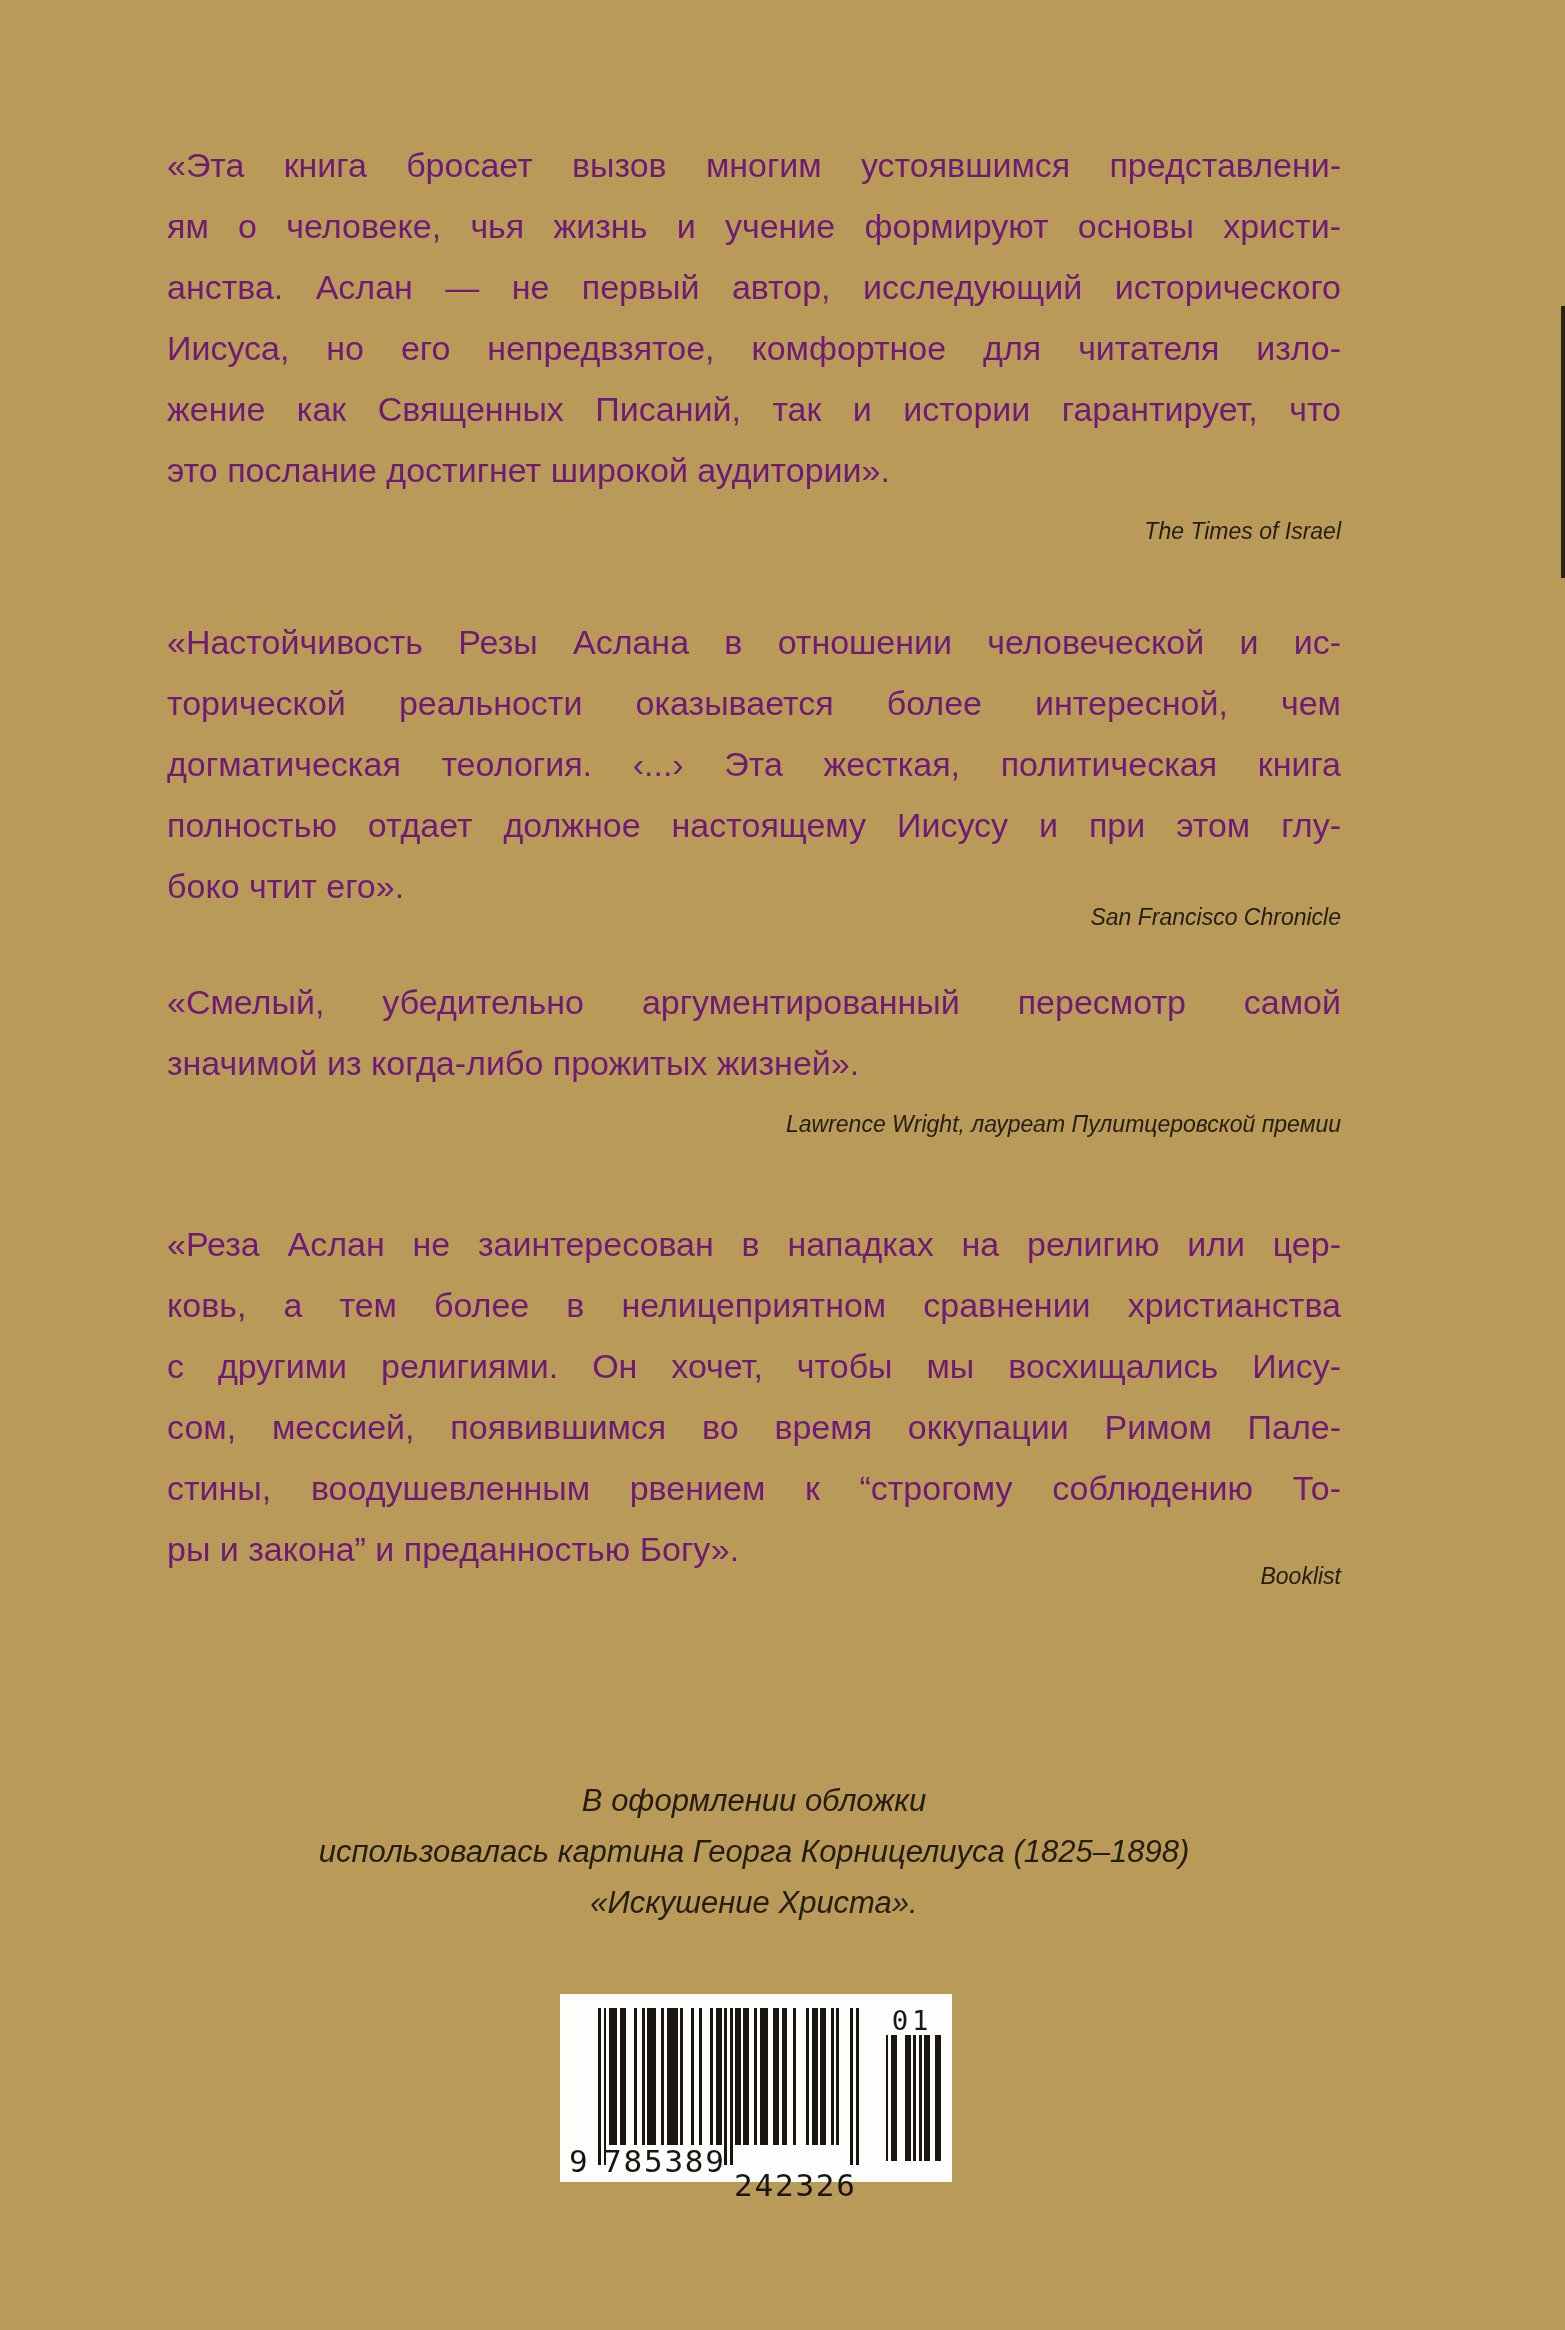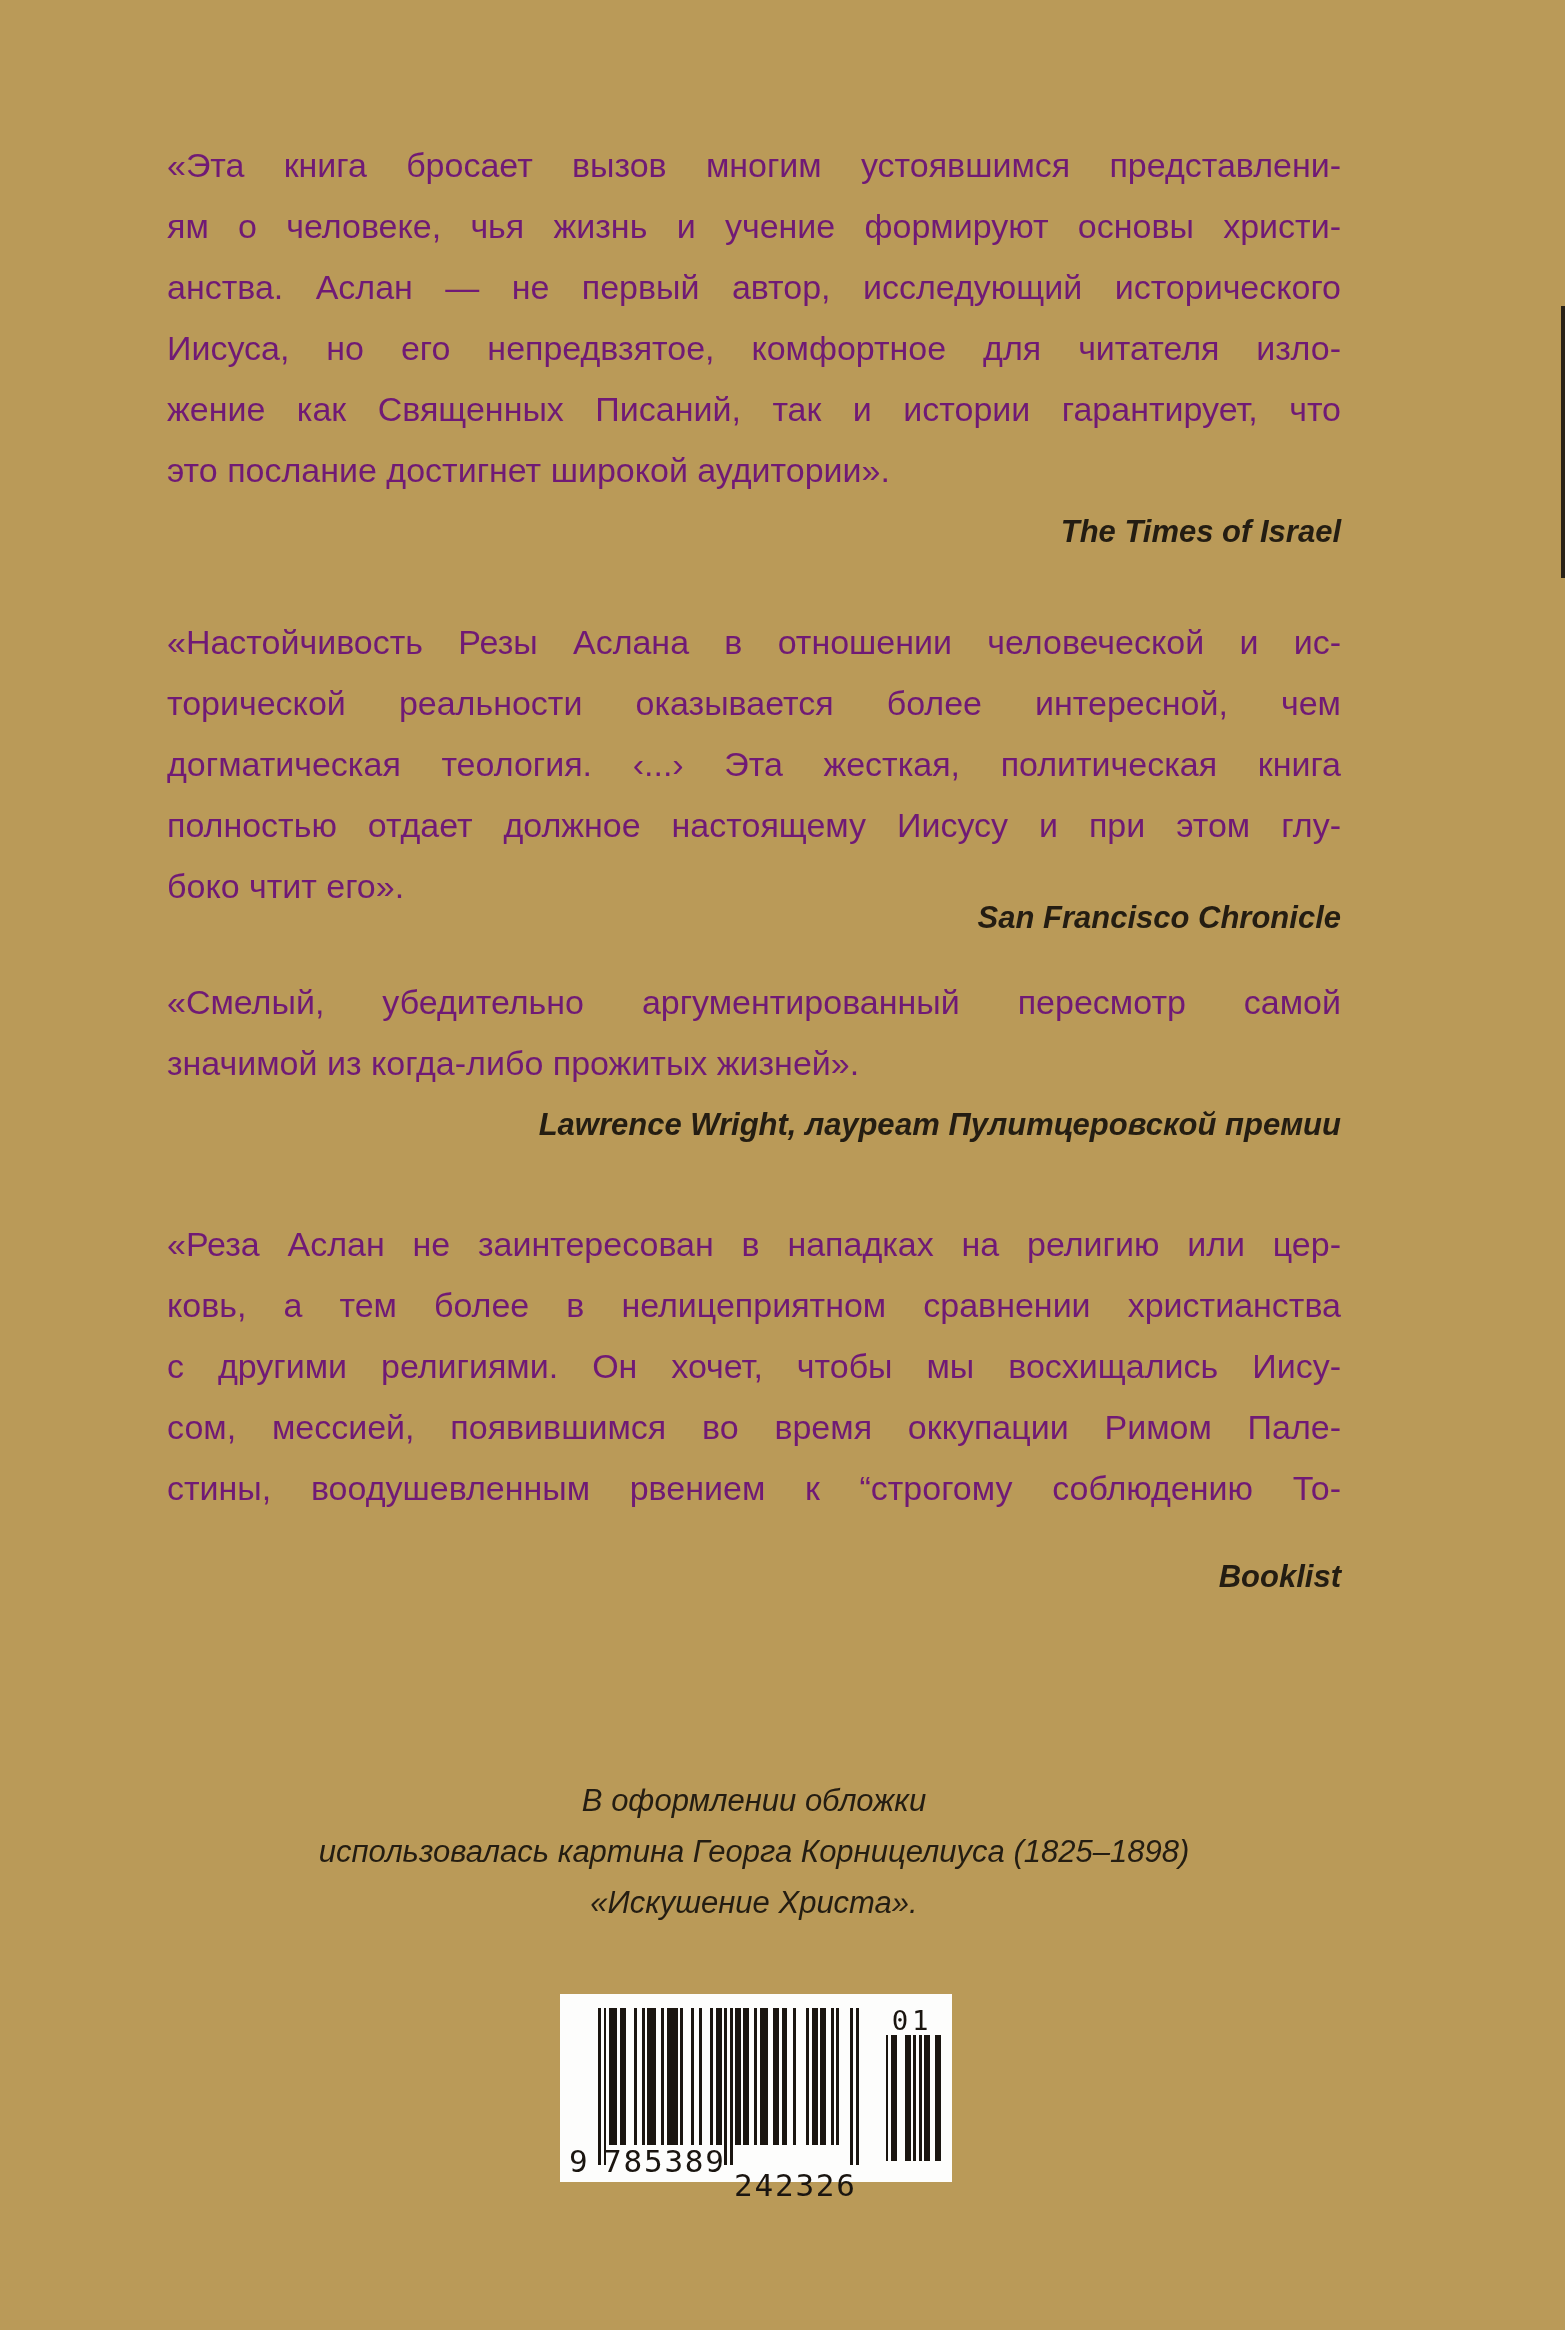--- a/index.html
+++ b/index.html
@@ -13,22 +13,22 @@
   }
   .quote { position:absolute; left:167px; width:1174px; }
   .quote-line {
     font-size:34px; line-height:61px;
     text-align:justify; text-align-last:justify;
     color:#701a75;
   }
   .quote-line.last { text-align:left; text-align-last:left; }
   .attr {
     position:absolute; left:167px; width:1174px;
-    font-style:italic; font-size:31px; line-height:51px;
-    text-align:right; color:#241d12;font-weight:bold;
+    font-style:italic; font-size:23px; line-height:51px;
+    text-align:right; color:#241d12;
   }
   .credit {
     position:absolute; left:167px; width:1174px;
     font-style:italic; font-size:31px; line-height:51px;
     text-align:center; color:#241d12;
   }
   .barcode {
     position:absolute; left:560px; top:1994px;
     width:392px; height:188px; background:#fdfdfc;
   }
@@ -83,20 +83,21 @@
     <div class="quote-line last">значимой из когда-либо прожитых жизней».</div>
   </div>
   <div class="attr" style="top:1099px">Lawrence Wright, лауреат Пулитцеровской премии</div>
 
   <div class="quote" style="top:1214px">
     <div class="quote-line">«Реза Аслан не заинтересован в нападках на религию или цер-</div>
     <div class="quote-line">ковь, а тем более в нелицеприятном сравнении христианства</div>
     <div class="quote-line">с другими религиями. Он хочет, чтобы мы восхищались Иису-</div>
     <div class="quote-line">сом, мессией, появившимся во время оккупации Римом Пале-</div>
     <div class="quote-line">стины, воодушевленным рвением к “строгому соблюдению То-</div>
+    <div class="quote-line last">ры и закона” и преданностью Богу».</div>
   </div>
   <div class="attr" style="top:1551px">Booklist</div>
 
   <div class="credit" style="top:1775px">
     <div>В оформлении обложки</div>
     <div>использовалась картина Георга Корницелиуса (1825–1898)</div>
     <div>«Искушение Христа».</div>
   </div>
 
   <div class="barcode">

